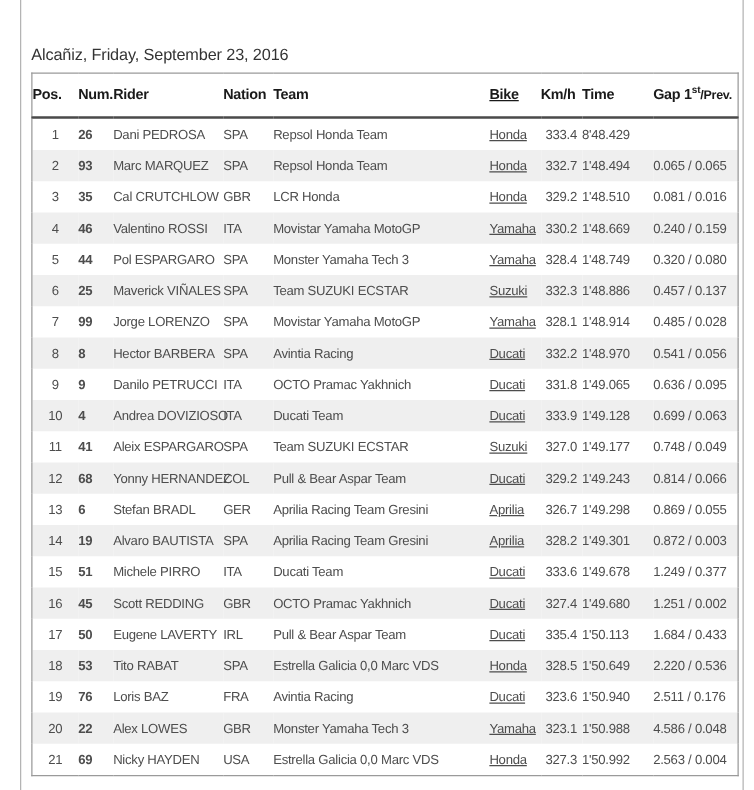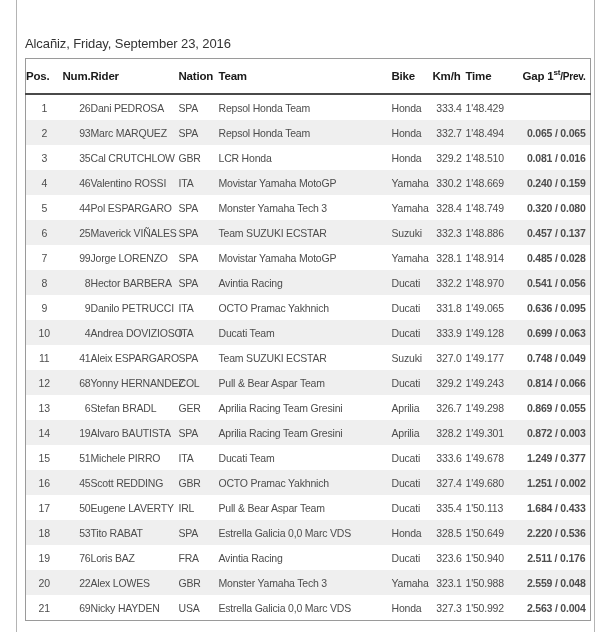--- a/index.html
+++ b/index.html
@@ -60,28 +60,28 @@
     padding: 0;
     font-size: 10.5px;
     color: #4d4d4d;
     letter-spacing: -0.2px;
     white-space: nowrap;
     vertical-align: middle;
   }
   tbody tr:nth-child(even) { background: #efefef; }
 
   .c-pos    { text-align: center; }
-  .c-num    { text-align: right; padding-right: 4px; }
+  .c-num    { padding-right: 4px; font-weight: bold; }
   .c-rider  { text-align: left;  padding-left: 7px; }
   .c-nation { padding-left: 1px; }
   .c-team   { padding-left: 1px; }
-  .c-bike   { padding-left: 1px; }
+  .c-bike   { padding-left: 1px; text-decoration: underline; }
   .c-kmh    { text-align: center; }
   .c-time   { padding-left: 8px; margin-left: 40px; }
-  .c-gap    { text-align: center; padding-right: 3px; font-weight: bold; }
+  .c-gap    { text-align: left; padding-right: 3px; }
 
   th sup {
     font-size: 8px;
     vertical-align: super;
     line-height: 0;
   }
   .gap-small { font-size: 10px; }
 </style>
 </head>
 <body>
@@ -119,21 +119,21 @@
     </thead>
     <tbody>
         <tr>
     <td class="c-pos">1</td>
     <td class="c-num">26</td>
     <td class="c-rider">Dani PEDROSA</td>
     <td class="c-nation">SPA</td>
     <td class="c-team">Repsol Honda Team</td>
     <td class="c-bike">Honda</td>
     <td class="c-kmh">333.4</td>
-    <td class="c-time">1'48.429</td>
+    <td class="c-time">8'48.429</td>
     <td class="c-gap"></td>
   </tr>
         <tr>
     <td class="c-pos">2</td>
     <td class="c-num">93</td>
     <td class="c-rider">Marc MARQUEZ</td>
     <td class="c-nation">SPA</td>
     <td class="c-team">Repsol Honda Team</td>
     <td class="c-bike">Honda</td>
     <td class="c-kmh">332.7</td>
@@ -329,21 +329,21 @@
   </tr>
         <tr>
     <td class="c-pos">20</td>
     <td class="c-num">22</td>
     <td class="c-rider">Alex LOWES</td>
     <td class="c-nation">GBR</td>
     <td class="c-team">Monster Yamaha Tech 3</td>
     <td class="c-bike">Yamaha</td>
     <td class="c-kmh">323.1</td>
     <td class="c-time">1'50.988</td>
-    <td class="c-gap">2.559 / 0.048</td>
+    <td class="c-gap">4.586 / 0.048</td>
   </tr>
         <tr>
     <td class="c-pos">21</td>
     <td class="c-num">69</td>
     <td class="c-rider">Nicky HAYDEN</td>
     <td class="c-nation">USA</td>
     <td class="c-team">Estrella Galicia 0,0 Marc VDS</td>
     <td class="c-bike">Honda</td>
     <td class="c-kmh">327.3</td>
     <td class="c-time">1'50.992</td>

